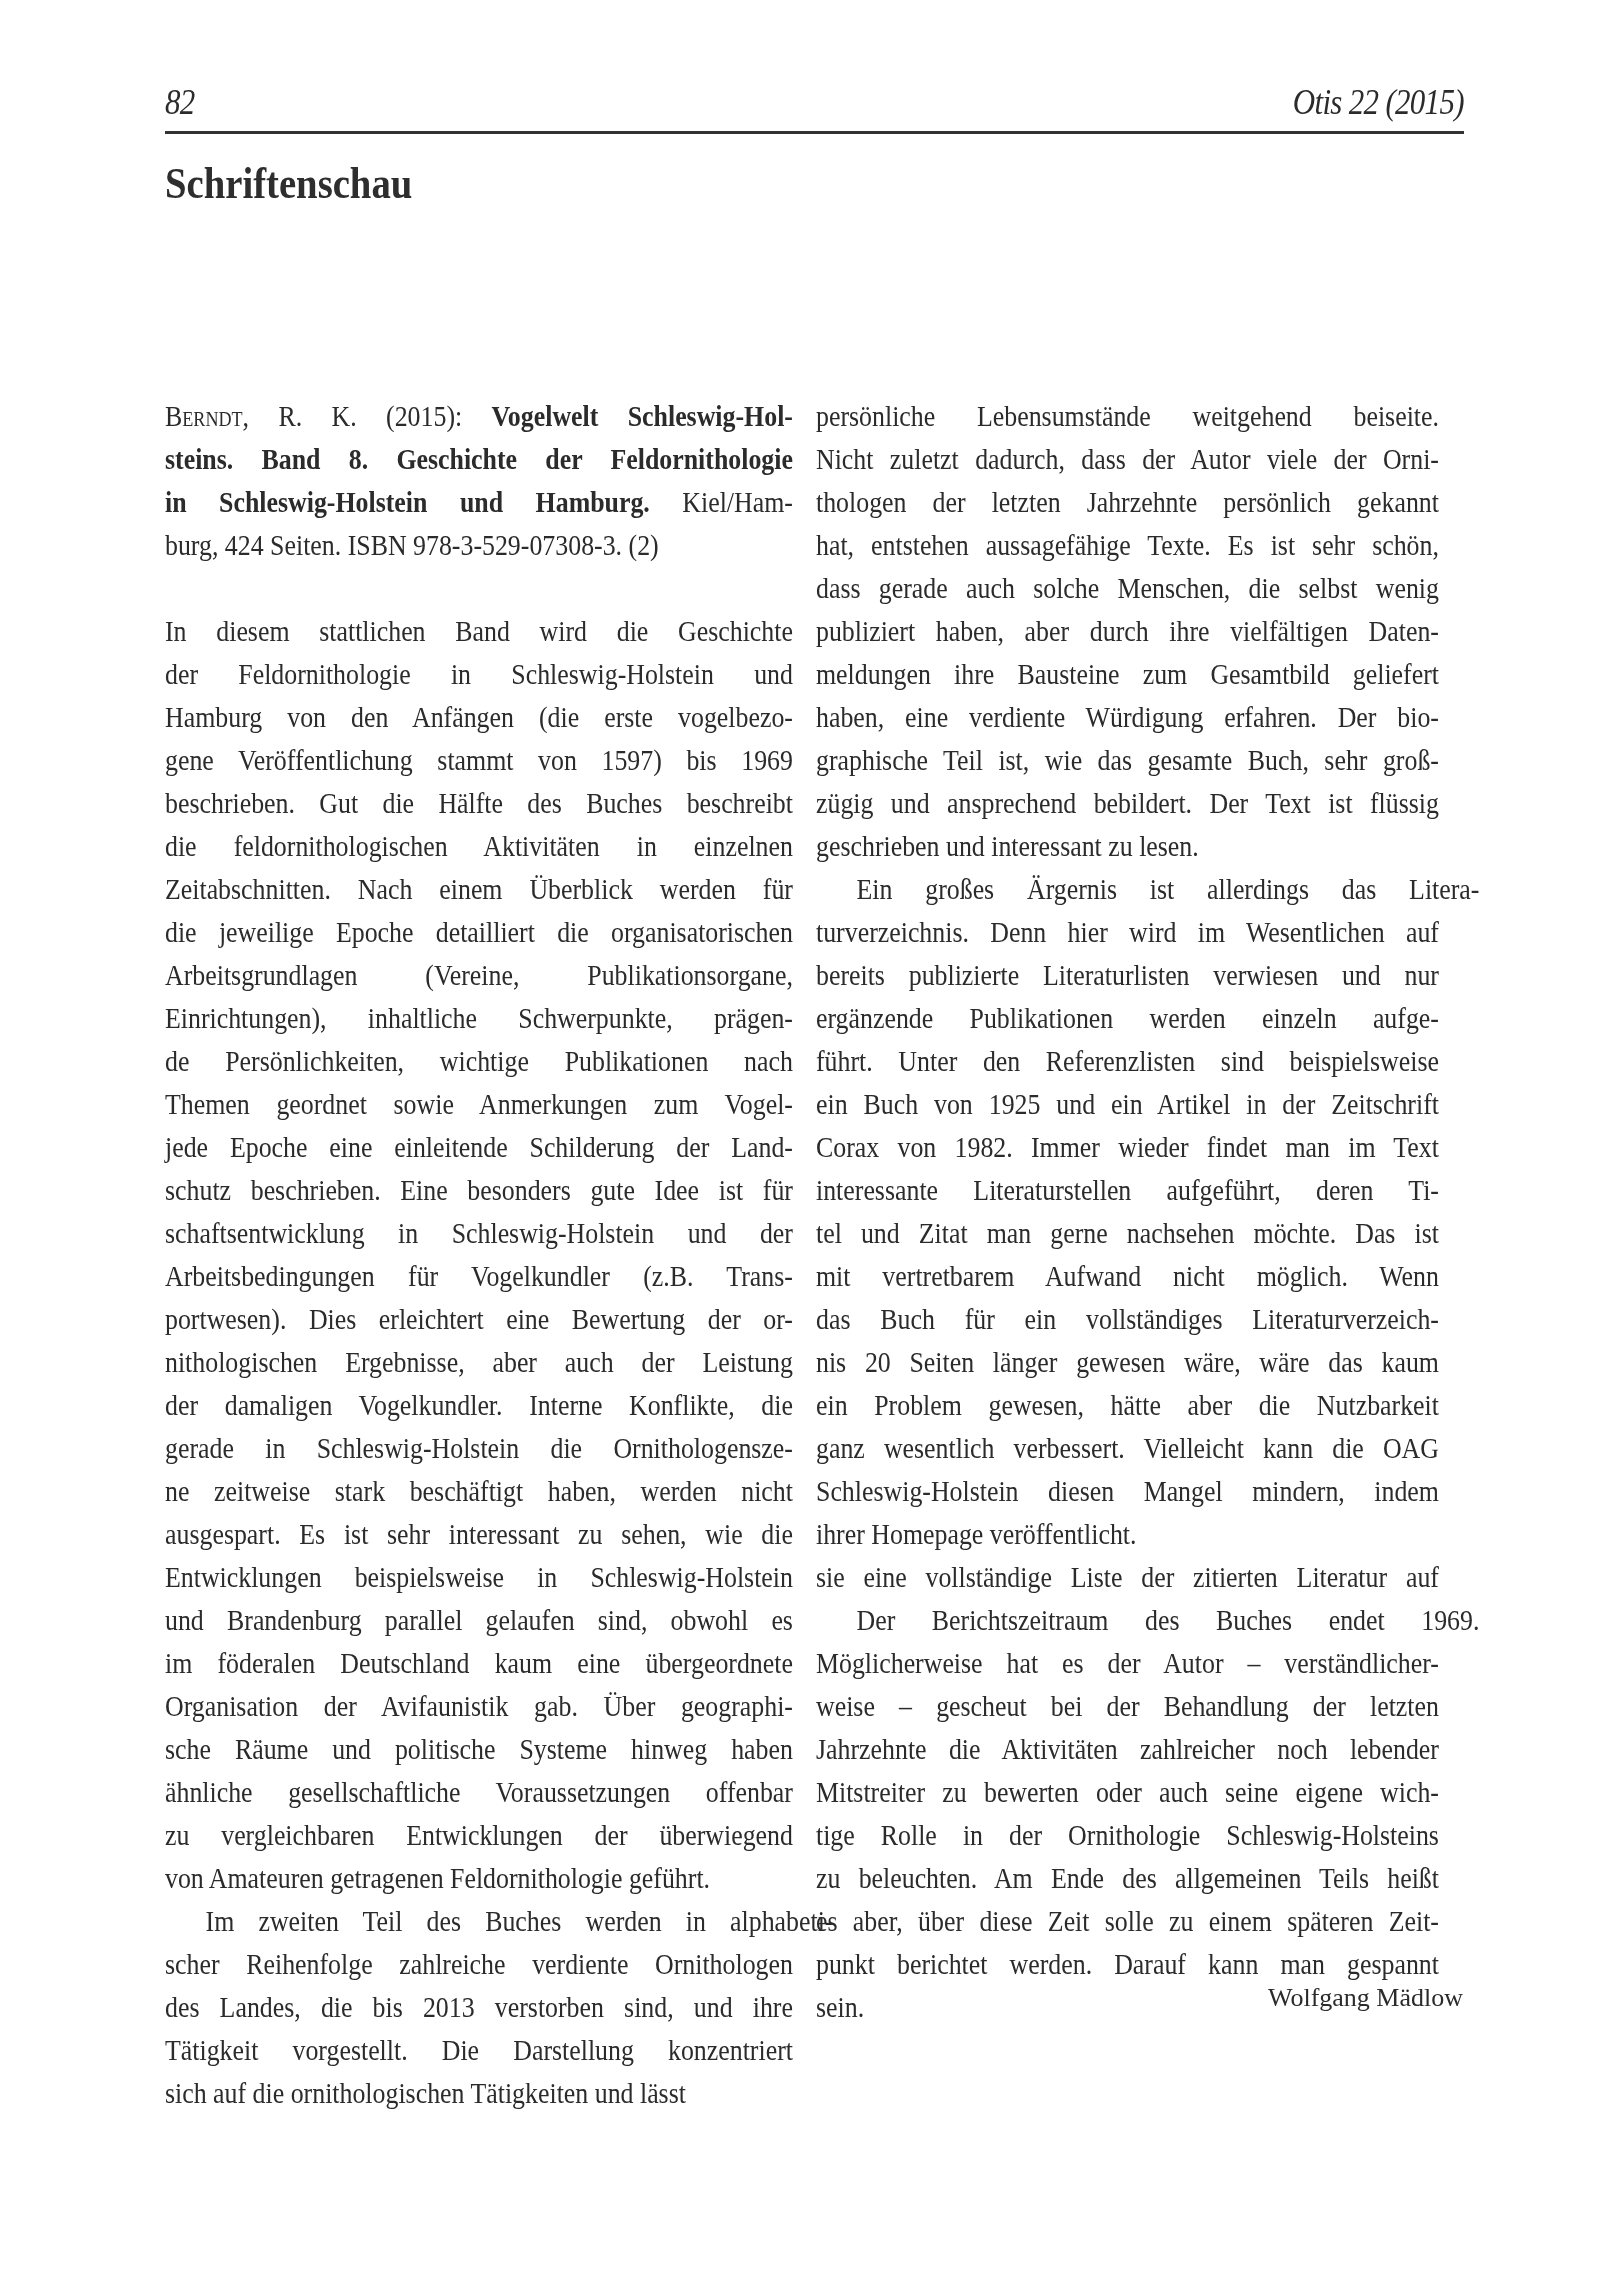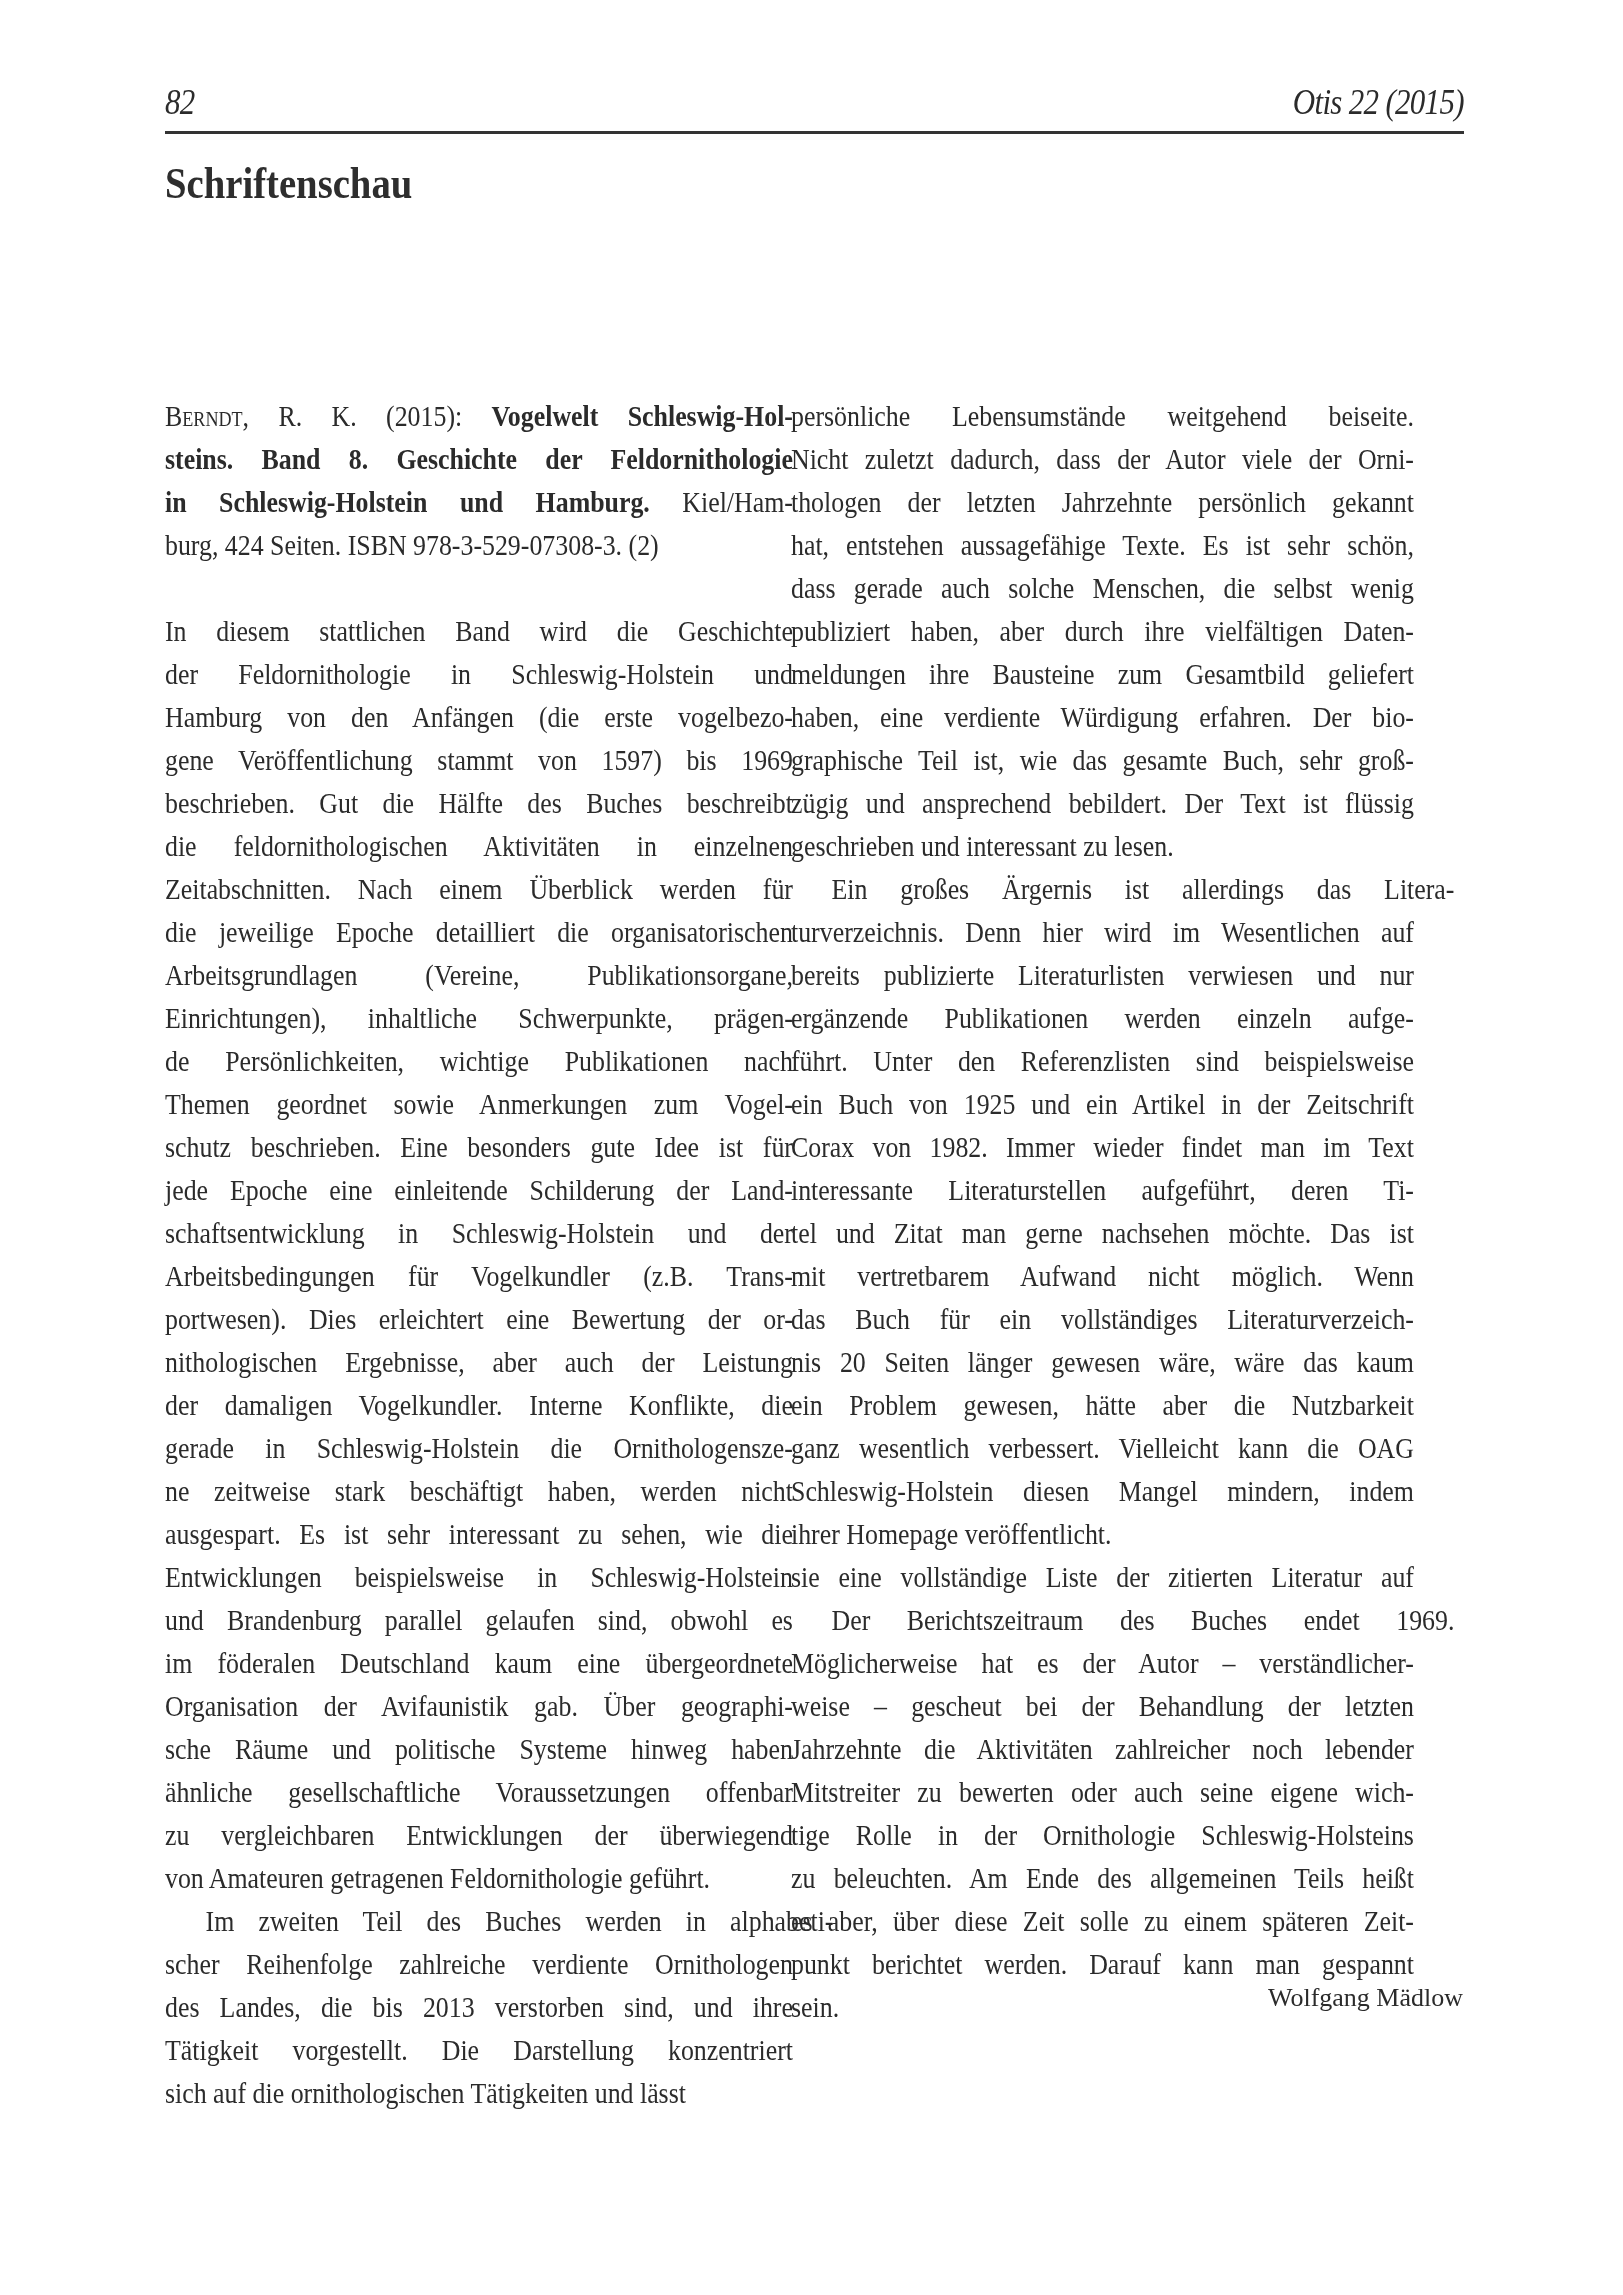--- a/index.html
+++ b/index.html
@@ -4,21 +4,21 @@
   <style>
     html, body { margin: 0; padding: 0; background: #ffffff; }
     body { width: 1623px; height: 2295px; position: relative; overflow: hidden; color: #2b2b2b; font-family: "Liberation Serif", "DejaVu Serif", serif; }
     .running-head { position: absolute; left: 165px; top: 81px; width: 1299px; height: 49px; font-style: italic; }
     .page-number { position: absolute; left: 0; top: 0; font-size: 36px; letter-spacing: -0.8px; transform: scaleX(0.86); transform-origin: left top; }
     .journal-ref { position: absolute; right: 0; top: 0; font-size: 36px; letter-spacing: -0.8px; transform: scaleX(0.86); transform-origin: right top; }
     .head-rule { position: absolute; left: 165px; top: 131px; width: 1299px; height: 3.2px; background: #333333; }
     .section-title { position: absolute; left: 165px; top: 157px; font-size: 45px; font-weight: bold; transform: scaleX(0.86); transform-origin: left top; color: #2e2e2e; }
     .column { position: absolute; top: 394px; }
     .col-left { left: 165px; width: 628px; }
-    .col-right { left: 791px; width: 623px; }
+    .col-right { left: 816px; width: 623px; }
     .line { display: block; height: 43px; line-height: 43px; font-size: 30px; white-space: nowrap; overflow: visible; }
     .justify { text-align: justify; text-align-last: justify; white-space: normal; }
     .gap { height: 43px; }
     .indent { padding-left: 47px; }
     .sc { font-variant: small-caps; }
     .bold { font-weight: bold; }
     .signature { position: absolute; right: 160px; top: 1977px; font-size: 26px; line-height: 42px; }
     .condensed { display: block; width: 116%; transform: scaleX(0.862); transform-origin: left center; }
   </style>
 </head>
@@ -79,24 +79,24 @@
         <div class="line">
           <span class="condensed justify">Einrichtungen), inhaltliche Schwerpunkte, prägen-</span>
         </div>
         <div class="line">
           <span class="condensed justify">de Persönlichkeiten, wichtige Publikationen nach</span>
         </div>
         <div class="line">
           <span class="condensed justify">Themen geordnet sowie Anmerkungen zum Vogel-</span>
         </div>
         <div class="line">
+          <span class="condensed justify">jede Epoche eine einleitende Schilderung der Land-</span>
+        </div>
+        <div class="line">
           <span class="condensed justify">schutz beschrieben. Eine besonders gute Idee ist für</span>
-        </div>
-        <div class="line">
-          <span class="condensed justify">jede Epoche eine einleitende Schilderung der Land-</span>
         </div>
         <div class="line">
           <span class="condensed justify">schaftsentwicklung in Schleswig-Holstein und der</span>
         </div>
         <div class="line">
           <span class="condensed justify">Arbeitsbedingungen für Vogelkundler (z.B. Trans-</span>
         </div>
         <div class="line">
           <span class="condensed justify">portwesen). Dies erleichtert eine Bewertung der or-</span>
         </div>

